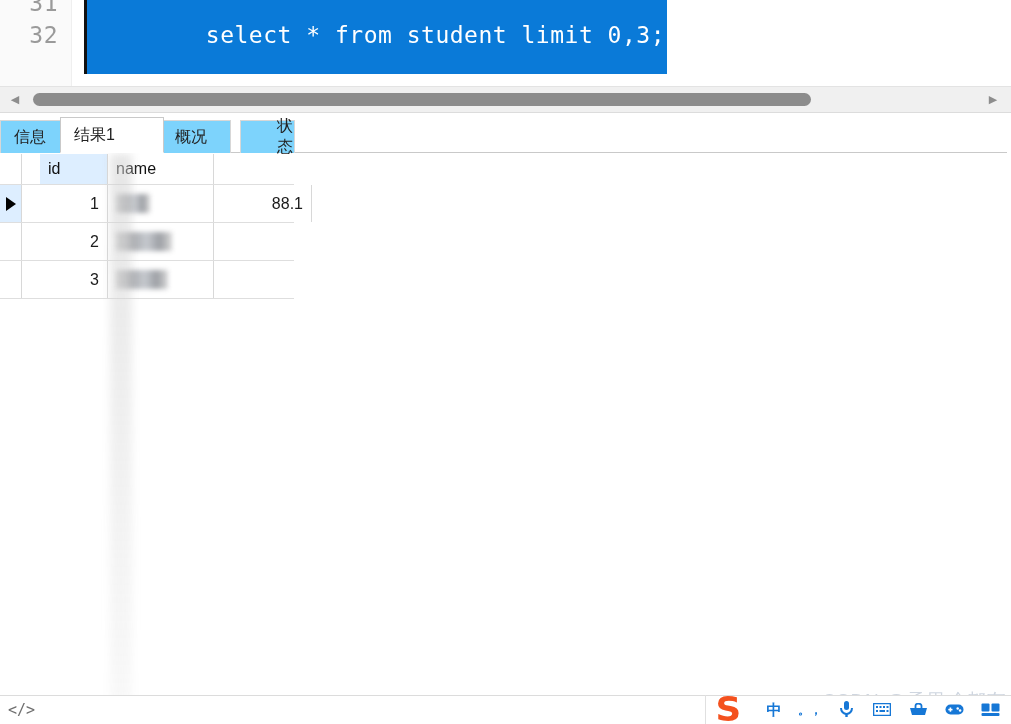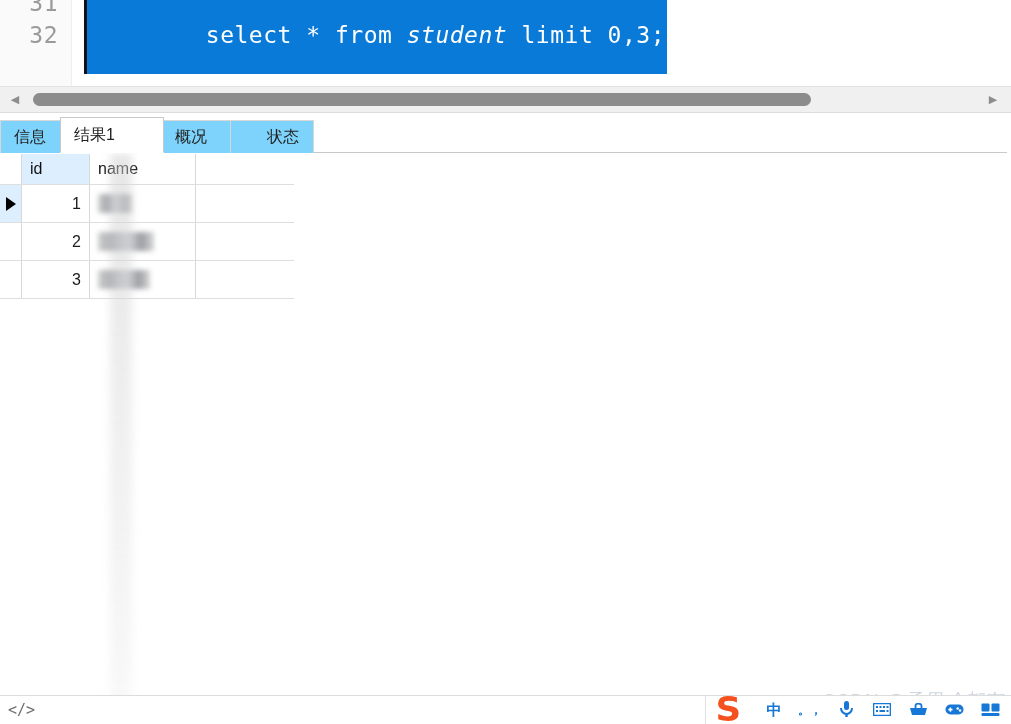--- a/index.html
+++ b/index.html
@@ -56,21 +56,21 @@
     padding-right: 14px;
     color: #9a9a9a;
     font-family: "DejaVu Sans Mono", "Liberation Mono", monospace;
     font-size: 23px;
     flex: 0 0 72px;
   }
   .code-body { position: relative; padding-left: 16px; white-space: pre; }
 
   .tok-kw   { color: #2b4fd0; font-weight: 500; }
   .tok-op   { color: #111111; }
-  .tok-id   { color: #222222; font-style: italic; }
+  .tok-id   { color: #222222; }
   .tok-num  { color: #1f9b3c; }
   .tok-punc { color: #d43c3c; }
 
   .sel-line .code-body {
     background: #0a7ad8;
     color: #ffffff;
     padding-left: 4px;
     padding-right: 2px;
     border-left: 3px solid #111111;
     margin-left: 12px;
@@ -156,21 +156,21 @@
     display: flex;
     align-items: center;
     border-right: 1px solid #d8d8d8;
     font-size: 16px;
     color: #1b1b1b;
     padding: 0 8px;
     overflow: hidden;
   }
   .cell.sel   { flex: 0 0 22px; padding: 0; justify-content: center;
                 background: #ffffff; border-right: 1px solid #d8d8d8; }
-  .cell.c-id  { flex: 0 0 68px; justify-content: flex-end; }
+  .cell.c-id  { flex: 0 0 68px; justify-content: flex-end; margin-left: 18px; }
   .cell.c-name{ flex: 0 0 106px; justify-content: flex-start; position: relative; }
   .cell.c-score{ flex: 0 0 98px; justify-content: flex-end; border-right: 1px solid #d8d8d8; }
 
   .grid-row.header .cell { justify-content: flex-start; color: #111111; }
   .grid-row.header .cell.c-id { background: #ddeeff; }
   .grid-row.header .cell.sel { background: #ffffff; }
 
   .row-marker {
     width: 0; height: 0;
     border-top: 7px solid transparent;
@@ -300,39 +300,40 @@
   <div class="tabstrip" id="tabstrip">
       <div class="tab" style="left: 0px; width: 72px;">
         <span>信息</span>
       </div>
       <div class="tab active" style="left: 60px; width: 104px;">
         <span>结果1</span>
       </div>
       <div class="tab" style="left: 161px; width: 70px;">
         <span>概况</span>
       </div>
-      <div class="tab" style="left: 230px; width: 84px; padding-left: 36px;">
+      <div class="tab" style="left: 240px; width: 55px; padding-left: 36px;">
         <span>状态</span>
       </div>
     </div>
 
   <div class="grid" id="grid">
       <div class="grid-row header">
         <div class="cell sel"></div>
         <div class="cell c-id">id</div>
         <div class="cell c-name">name</div>
       </div>
       <div class="grid-row current">
         <div class="cell sel">
           <div class="row-marker"></div>
         </div>
         <div class="cell c-id">1</div>
         <div class="cell c-name">
           <span class="redacted w1"></span>
         </div>
+        <div class="cell c-score">88.1</div>
       </div>
       <div class="grid-row">
         <div class="cell sel"></div>
         <div class="cell c-id">2</div>
         <div class="cell c-name">
           <span class="redacted w2"></span>
         </div>
       </div>
       <div class="grid-row">
         <div class="cell sel"></div>

